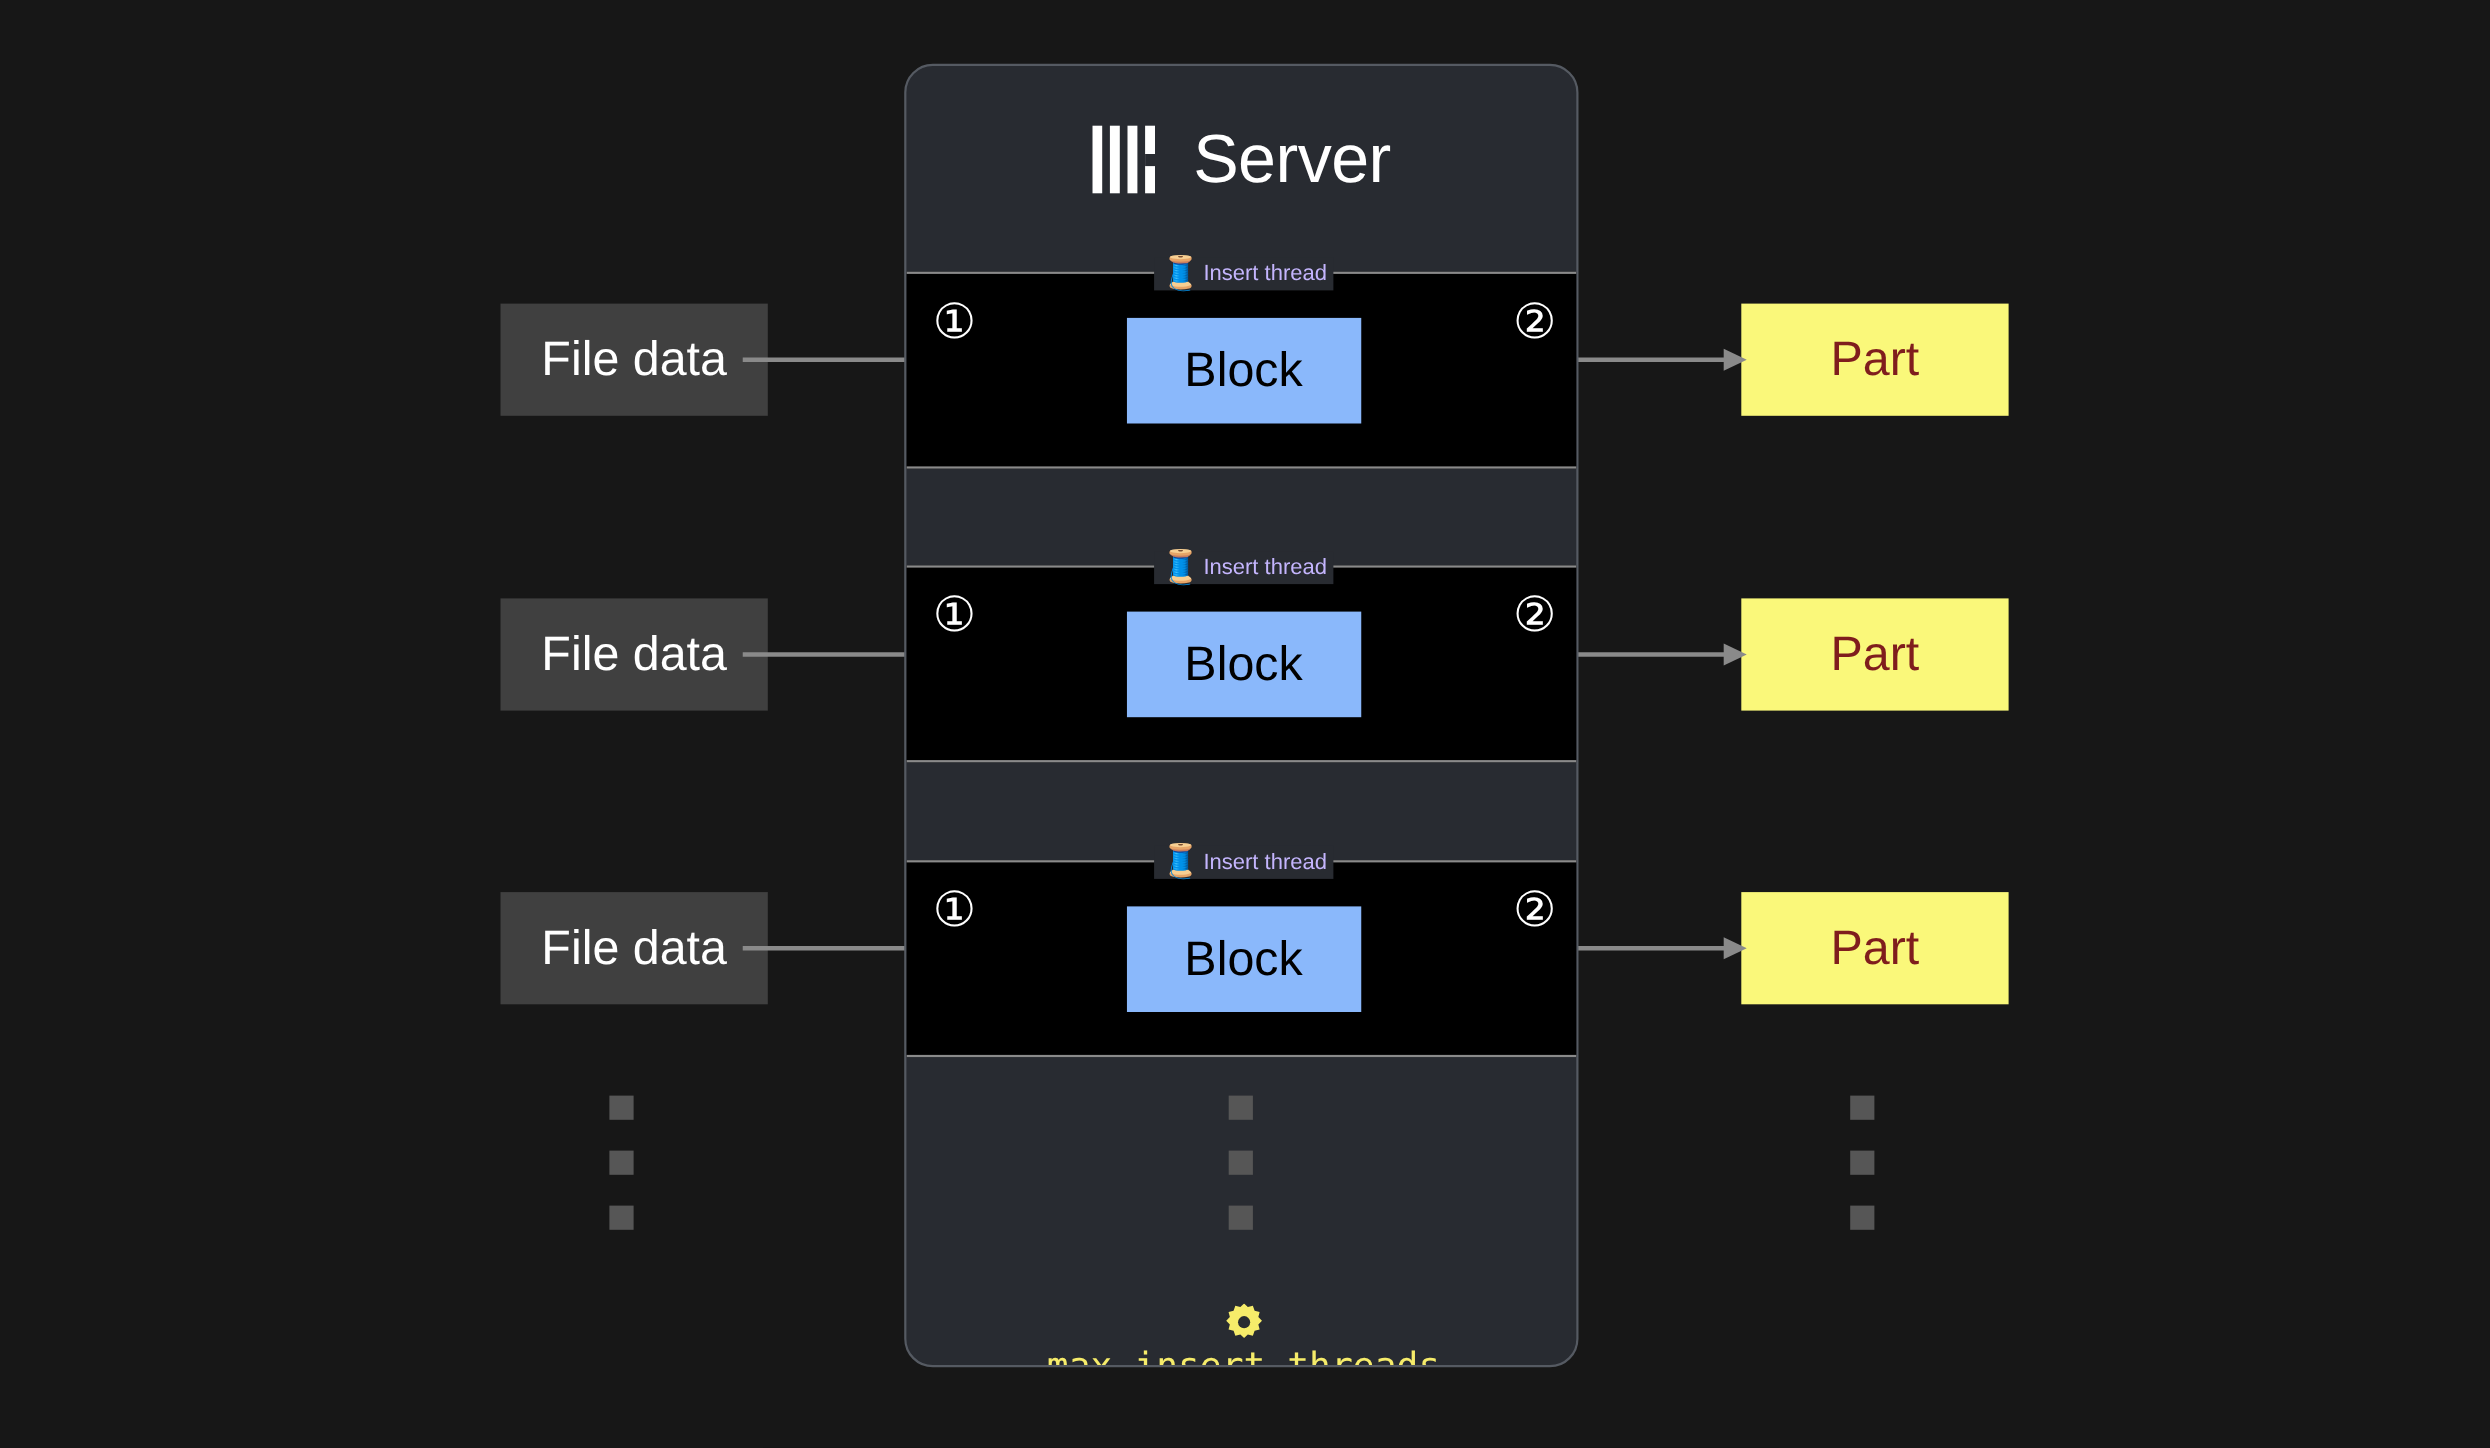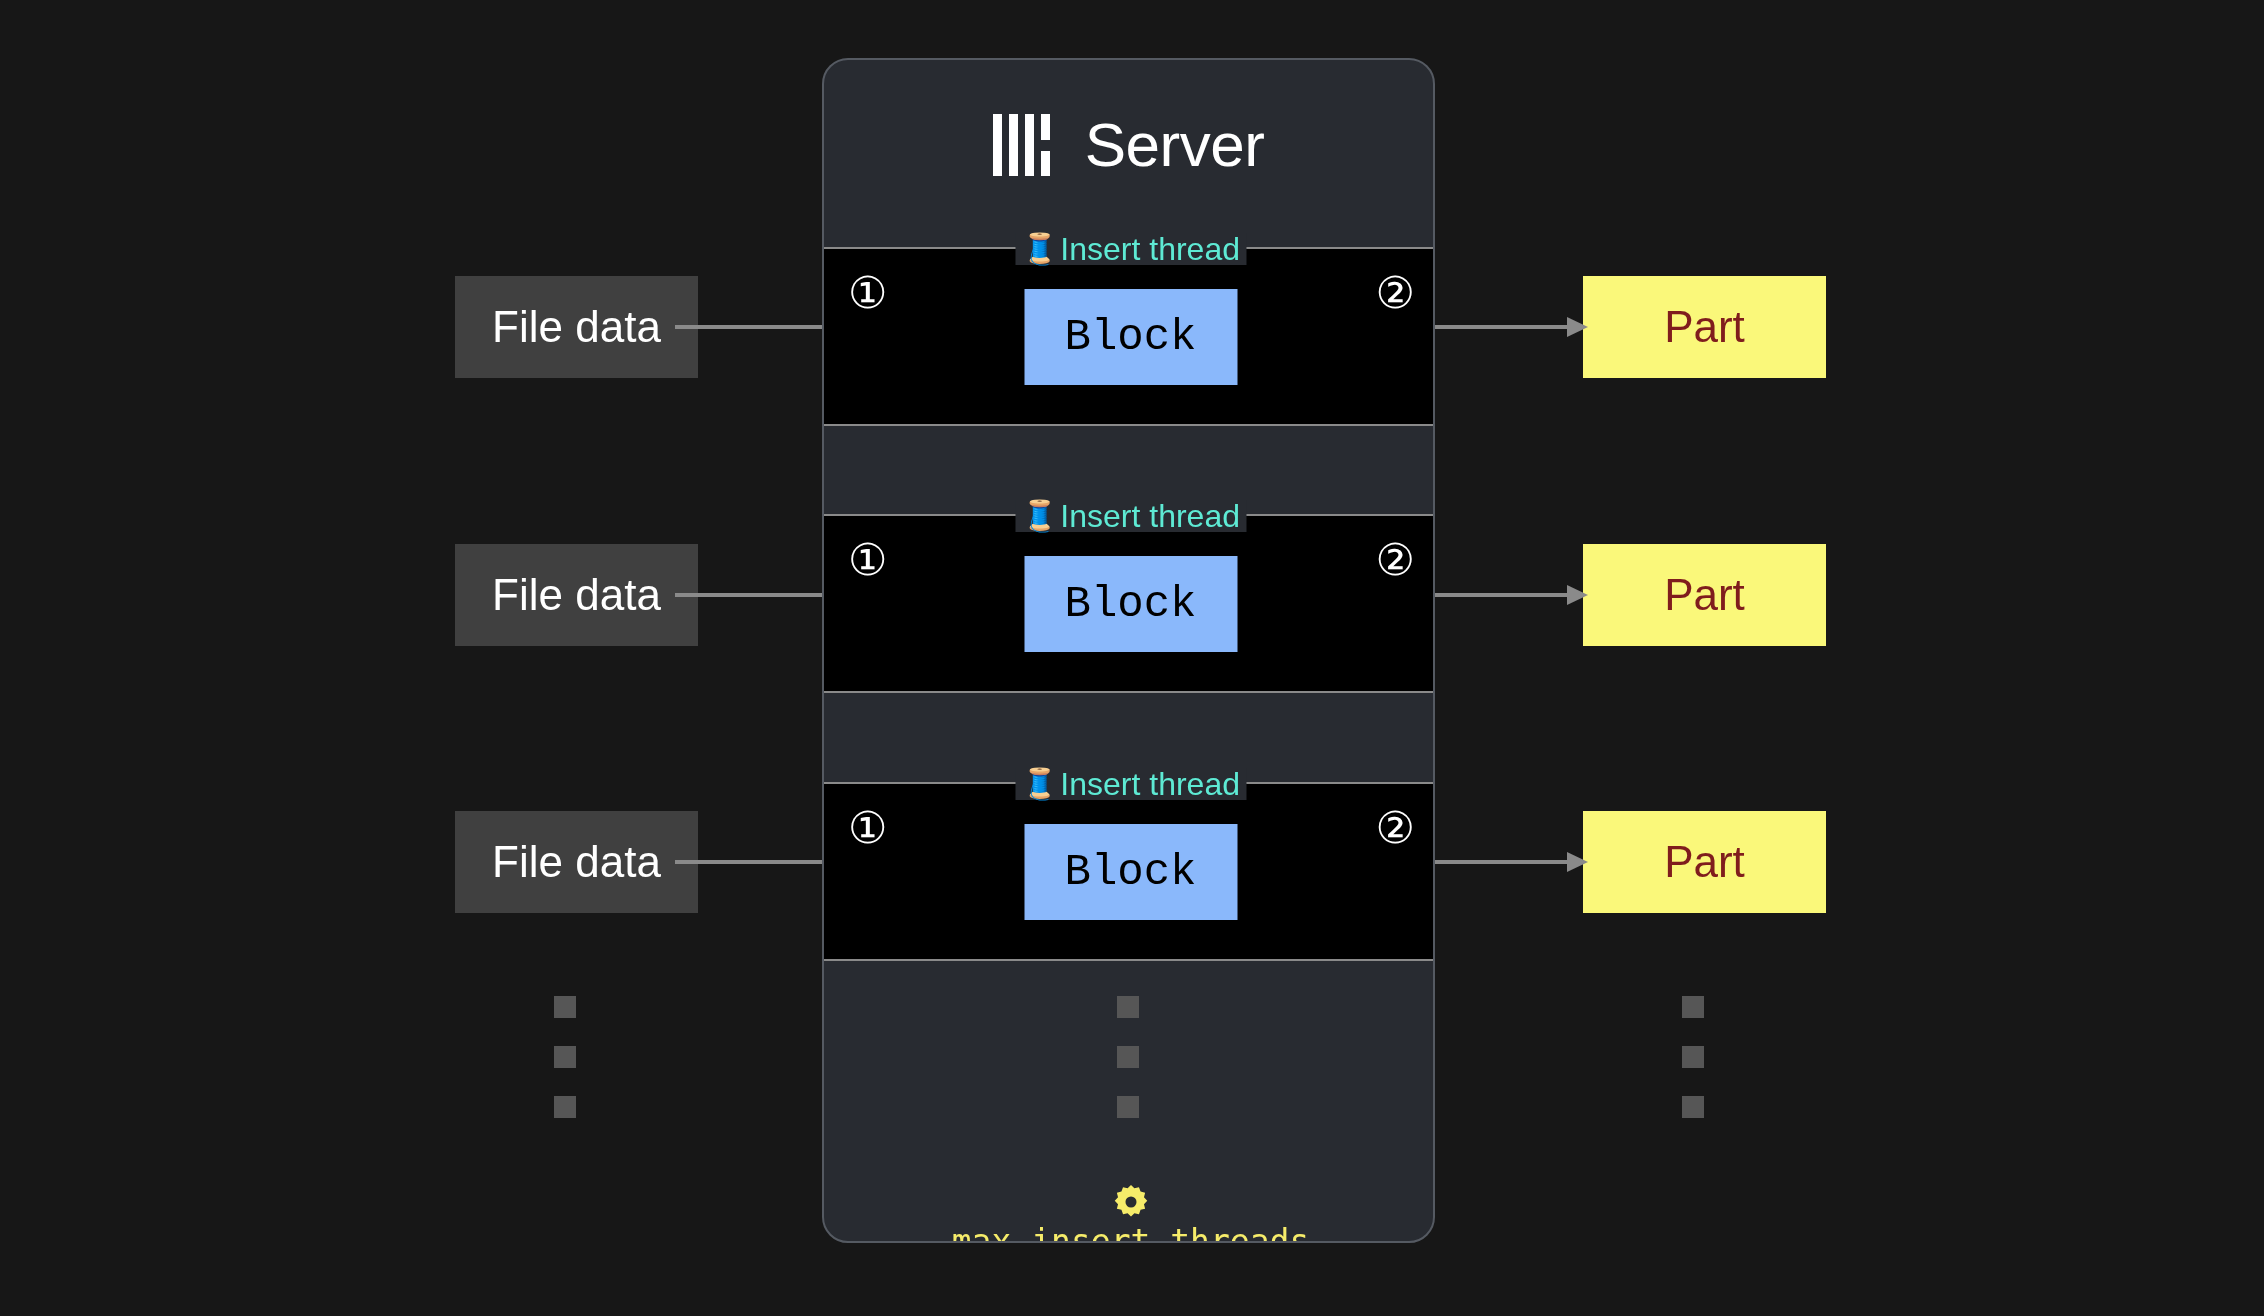--- a/index.html
+++ b/index.html
@@ -89,22 +89,22 @@
     padding: 0 6px;
     white-space: nowrap;
   }
 
   .thread-legend .spool-icon {
     font-size: 30px;
     line-height: 1;
   }
 
   .thread-legend .legend-text {
-    color: #5eead4;
-    font-size: 32px;
+    color: #c4b5fd;
+    font-size: 20px;
     line-height: 1;
   }
 
   
   .step-circle {
     position: absolute;
     top: 22px;
     color: #ffffff;
     font-size: 44px;
     line-height: 1;
@@ -117,21 +117,20 @@
     position: absolute;
     left: 50%;
     top: 50%;
     transform: translate(-50%, -50%);
     width: 213px;
     height: 96px;
     background: #8ab8fb;
     display: flex;
     align-items: center;
     justify-content: center;
-    font-family: Liberation Mono, monospace;
   }
 
   .block-label {
     color: #000000;
     font-size: 44px;
     line-height: 1;
   }
 
   
   .side-box {

